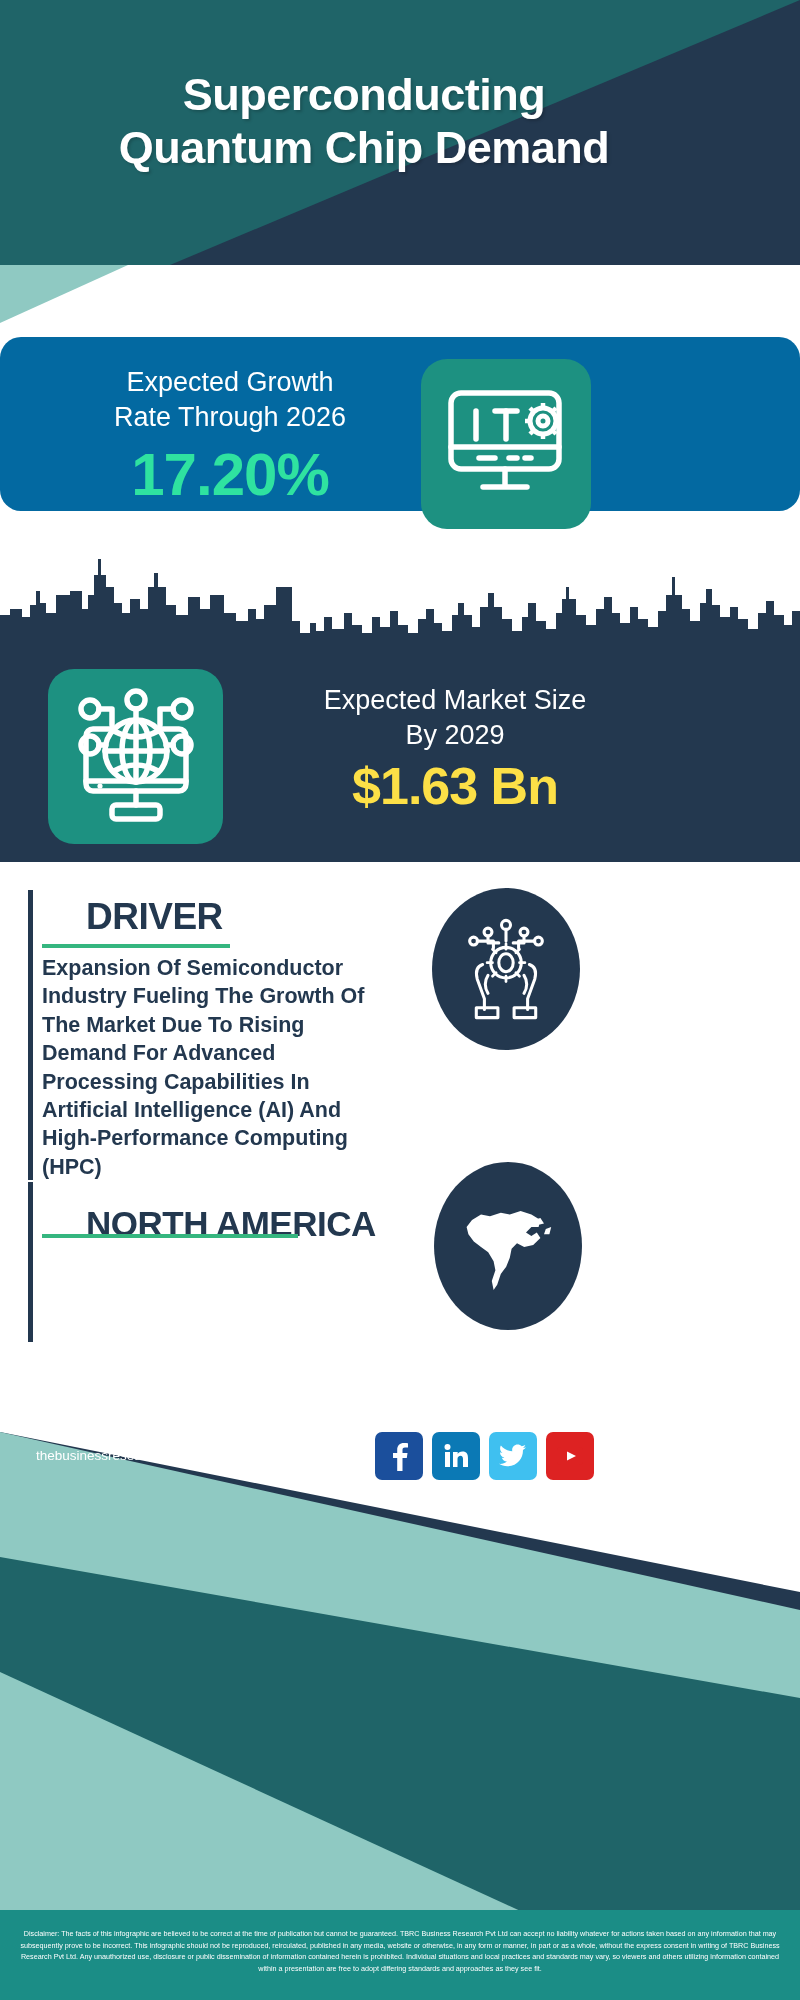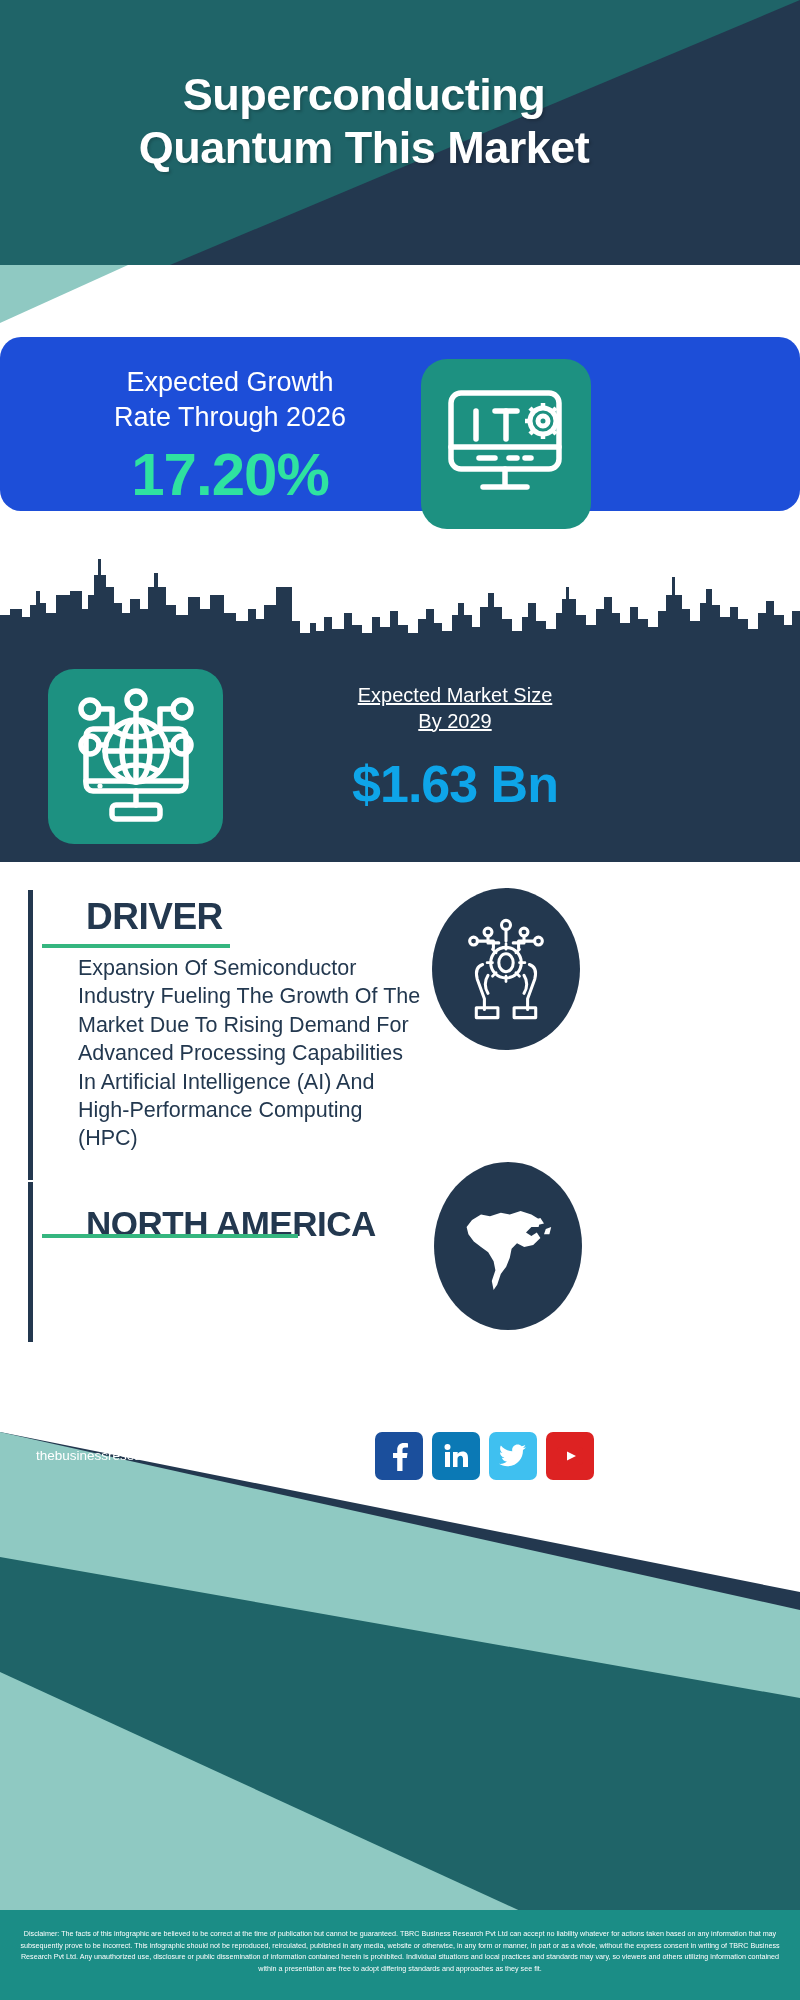--- a/index.html
+++ b/index.html
@@ -18,53 +18,53 @@
     text-align:center; color:#ffffff; font-size:45px; font-weight:bold;
     line-height:1.18; letter-spacing:-0.5px; z-index:3;
     text-shadow:2px 2px 3px rgba(0,0,0,.18); }
 
   
   .band { position:absolute; left:0; top:265px; width:800px; height:72px;
           background:#ffffff; overflow:hidden; }
 
   
   .growth { position:absolute; left:0; top:337px; width:800px; height:174px;
-            background:#1d4ed8;border-radius:21px; }
+            background:#0369a1;border-radius:21px; }
   .growth-text { position:absolute; left:20px; top:28px; width:420px;
                  text-align:center; color:#ffffff; }
   .growth-label { font-size:27px; line-height:1.28; font-weight:normal; }
   .growth-value { margin-top:6px; color:#2fe2a0; font-size:60px;
                   font-weight:bold; letter-spacing:-1px; }
   .icon-tile { position:absolute; border-radius:26px; background:#1d9181; }
   .tile-it { left:421px; top:22px; width:170px; height:170px; }
 
   
   .skyline-wrap { position:absolute; left:0; top:547px; width:800px; height:110px;
                   background:#ffffff; overflow:hidden; }
   .skyline-wrap svg { display:block; width:800px; height:110px; }
 
   
   .market { position:absolute; left:0; top:657px; width:800px; height:205px;
             background:#23384f; }
   .tile-globe { left:48px; top:12px; width:175px; height:175px; }
   .market-text { position:absolute; left:240px; top:26px; width:430px;
                  text-align:center; color:#ffffff; }
-  .market-label { font-size:20px; line-height:1.28;text-decoration:underline; }
-  .market-value { margin-top:20px; color:#0ea5e9; font-size:52px;
+  .market-label { font-size:27px; line-height:1.28; }
+  .market-value { margin-top:4px; color:#fde047; font-size:52px;
                   font-weight:bold; letter-spacing:-1px; }
 
   
   .content { position:absolute; left:0; top:862px; width:800px; height:480px;
              background:#ffffff; }
   .vrule { position:absolute; left:28px; width:5px; background:#23384f; }
   .blk-title { position:absolute; color:#23384f; font-weight:bold;
                letter-spacing:-0.5px;margin-left:44px; }
   .uline { position:absolute; height:4px; background:#35b67f; }
-  .blk-body { position:absolute; color:#23384f; font-weight:normal;
-              line-height:1.32; font-size:21.5px;margin-left:36px; }
+  .blk-body { position:absolute; color:#23384f; font-weight:bold;
+              line-height:1.32; font-size:21.5px; }
 
   .circle-badge { position:absolute; border-radius:50%; background:#23384f;
                   display:flex; align-items:center; justify-content:center; }
 
   
   .footer { position:absolute; left:0; top:1342px; width:800px; height:578px;
             overflow:hidden; background:#ffffff; }
   .foot-text { position:absolute; left:36px; top:1420px; color:#ffffff;
                font-size:13.5px; line-height:1.75; z-index:6; }
   .social { position:absolute; top:1432px; z-index:7; display:flex; gap:9px; }
@@ -83,21 +83,21 @@
 <body>
 
 <div class="page">
 
   <div class="hero">
     <svg class="hero-diag" viewBox="0 0 800 265" preserveAspectRatio="none">
       <polygon points="800,0 800,265 170,265" fill="#23384f"></polygon>
     </svg>
     <div class="hero-title">
       <div>Superconducting</div>
-      <div>Quantum This Market</div>
+      <div>Quantum Chip Demand</div>
     </div>
   </div>
 
   <div class="band">
     <svg viewBox="0 0 800 72" preserveAspectRatio="none" style="width:800px;height:72px;display:block">
       <polygon points="0,0 128,0 0,58" fill="#8fc9c2"></polygon>
       <polygon points="0,0 100,0 0,30" fill="#1f6468" opacity="0.0"></polygon>
     </svg>
   </div>
 

